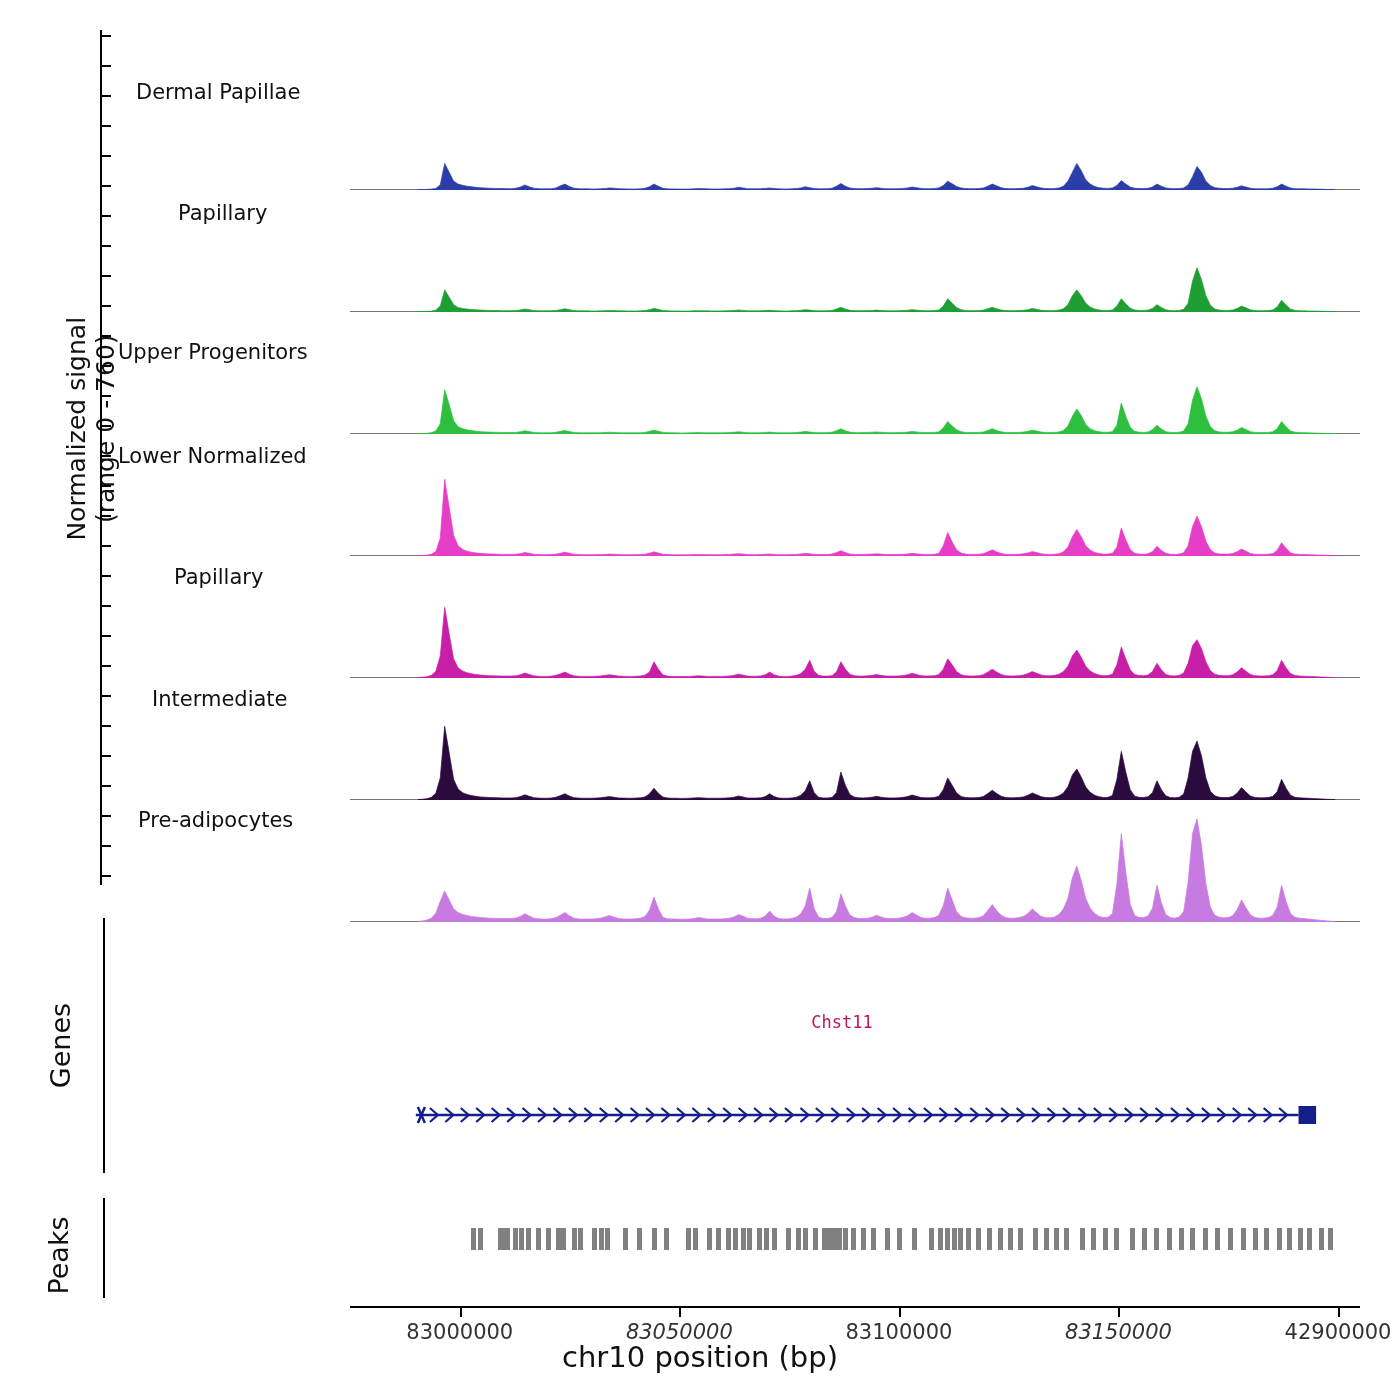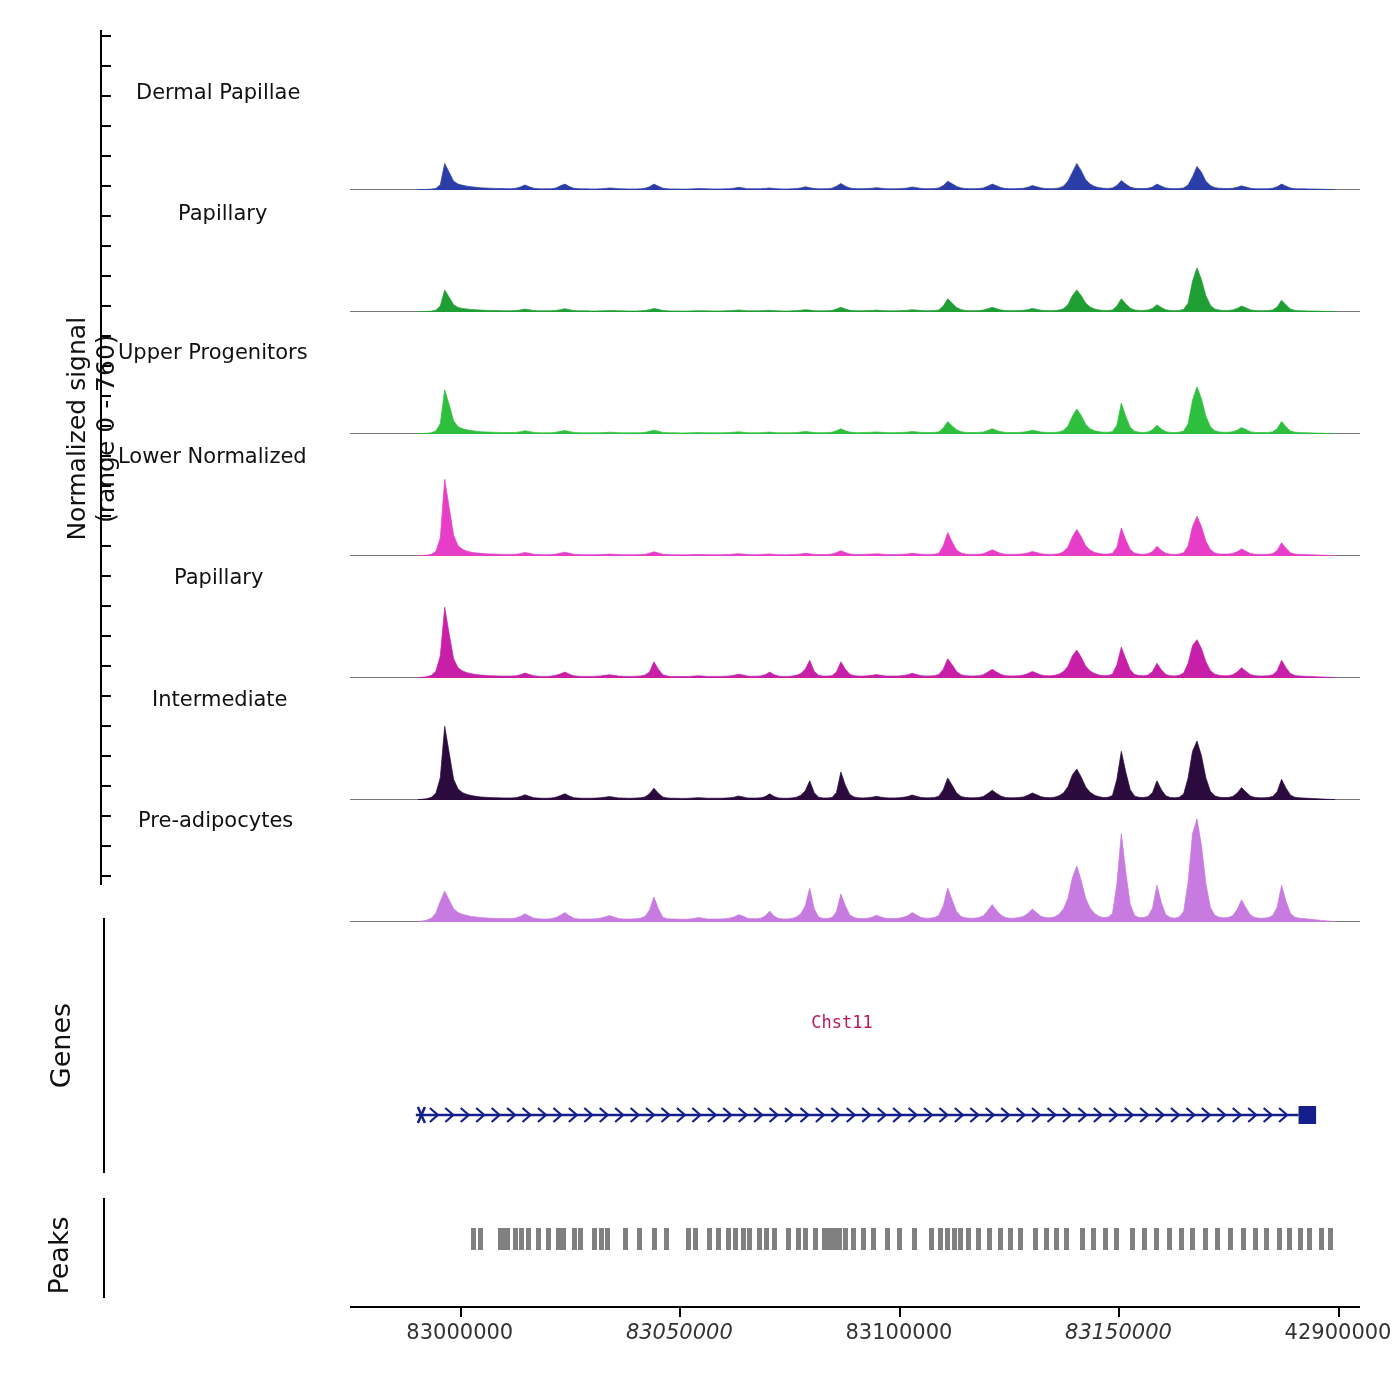--- a/index.html
+++ b/index.html
@@ -410,20 +410,21 @@
       <div class="xticklabel" style="left: 459.783px; top: 1320px;">83000000</div>
       <div class="xtick" style="left: 679.348px; top: 1308px;"></div>
       <div class="xticklabel" style="left: 679.348px; top: 1320px; font-style: italic;">83050000</div>
       <div class="xtick" style="left: 898.913px; top: 1308px;"></div>
       <div class="xticklabel" style="left: 898.913px; top: 1320px;">83100000</div>
       <div class="xtick" style="left: 1118.48px; top: 1308px;"></div>
       <div class="xticklabel" style="left: 1118.48px; top: 1320px; font-style: italic;">83150000</div>
       <div class="xtick" style="left: 1338.04px; top: 1308px;"></div>
       <div class="xticklabel" style="left: 1338.04px; top: 1320px;">42900000</div>
     </div>
+  <div class="xlabel" style="top:1340px;">chr10 position (bp)</div>
 
 <div class="track-label" style="left: 136px; top: 80px;">Dermal Papillae</div>
     <div class="track-label" style="left: 178px; top: 201px;">Papillary</div>
     <div class="track-label" style="left: 118px; top: 340px;">Upper Progenitors</div>
     <div class="track-label" style="left: 118px; top: 444px;">Lower Normalized</div>
     <div class="track-label" style="left: 174px; top: 565px;">Papillary</div>
     <div class="track-label" style="left: 152px; top: 687px;">Intermediate</div>
     <div class="track-label" style="left: 138px; top: 808px;">Pre-adipocytes</div>
   </div>
 

